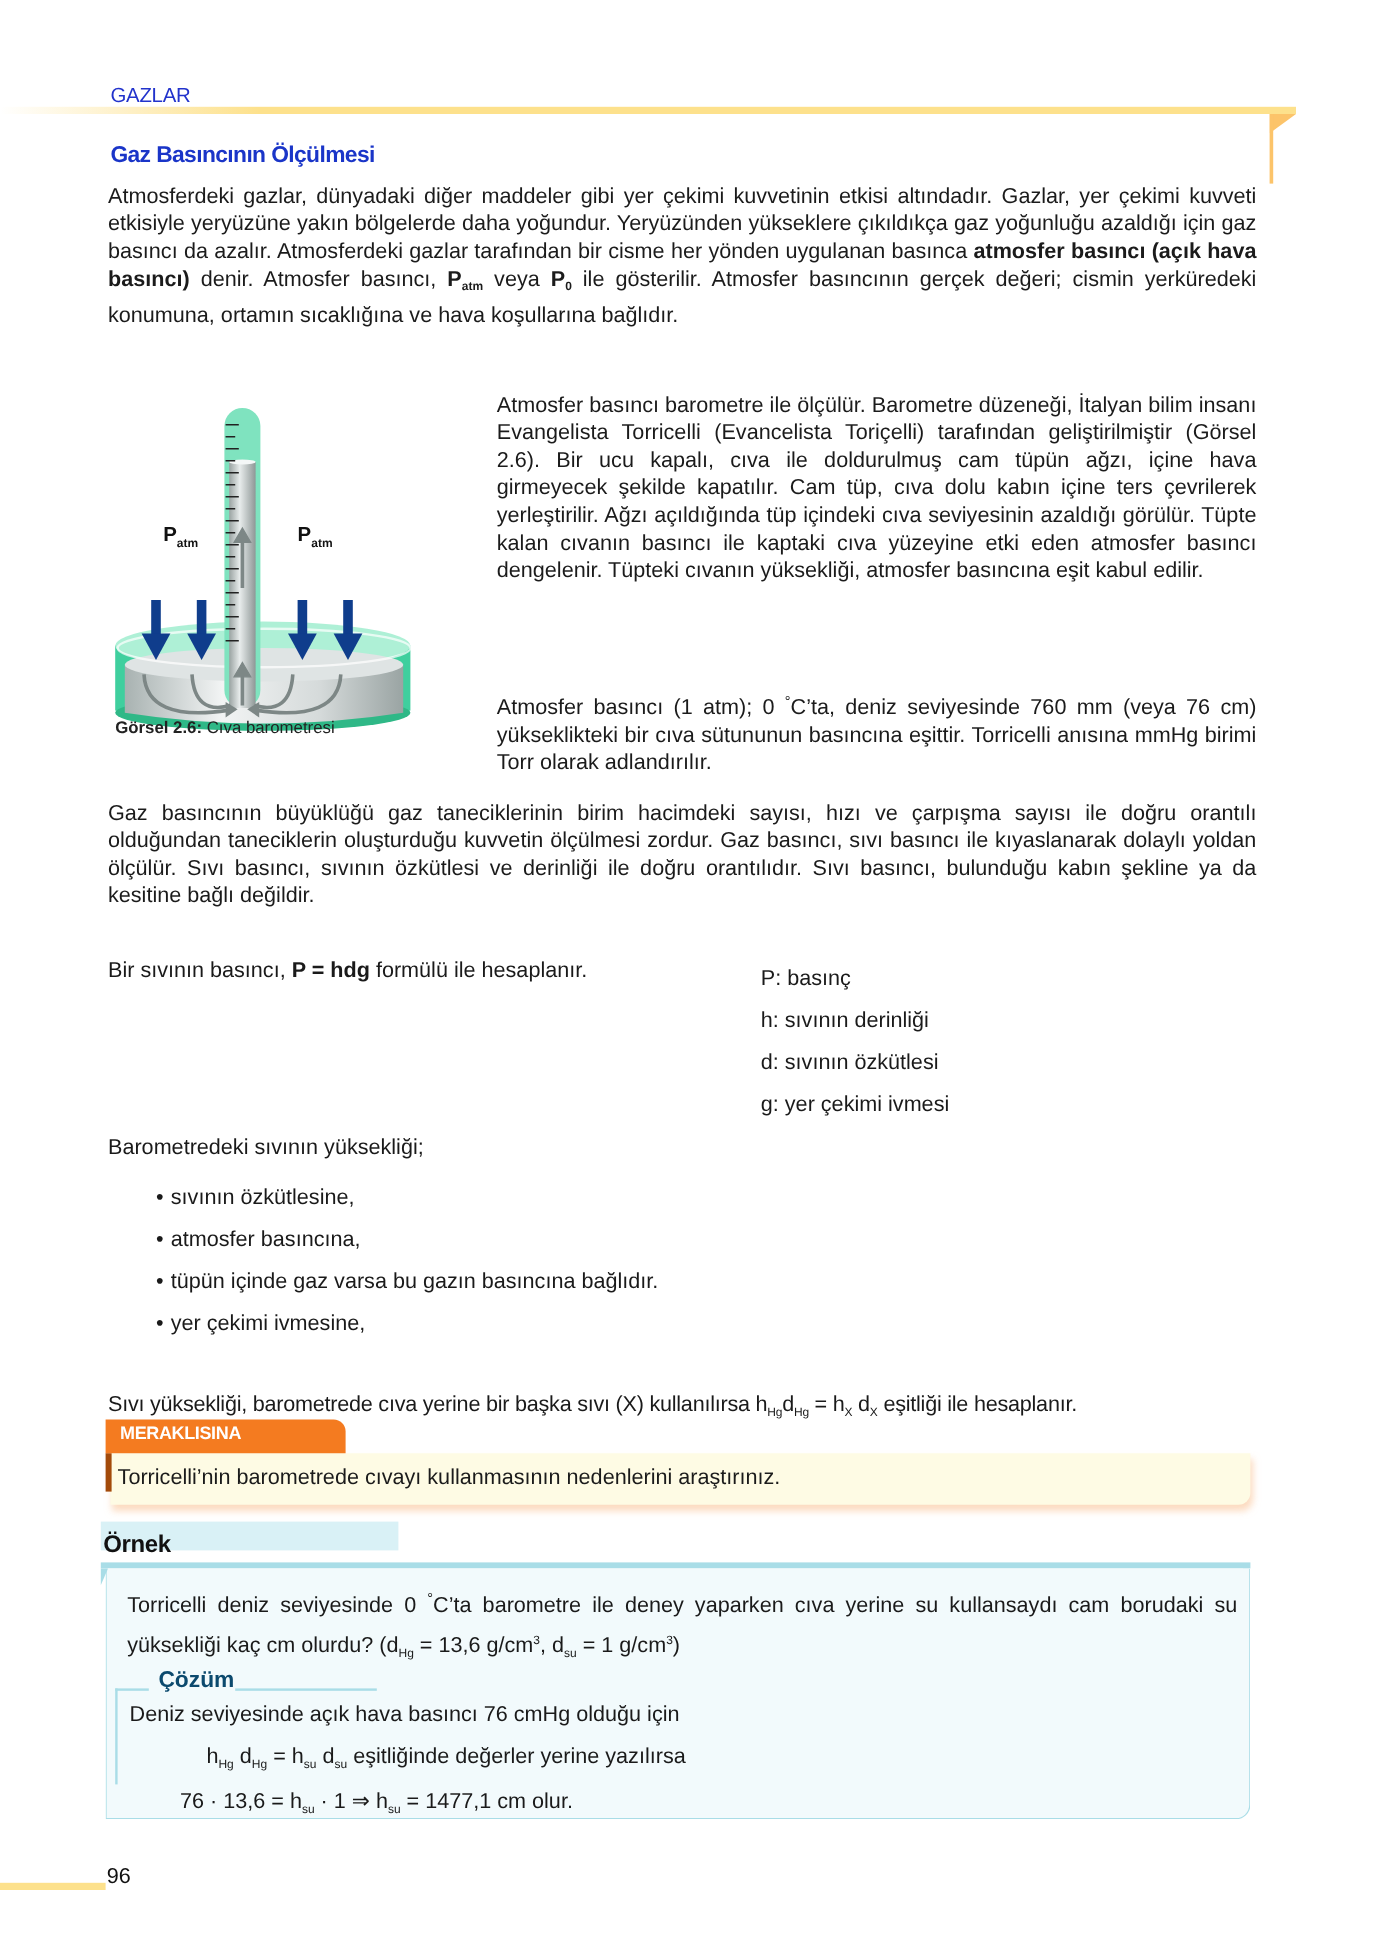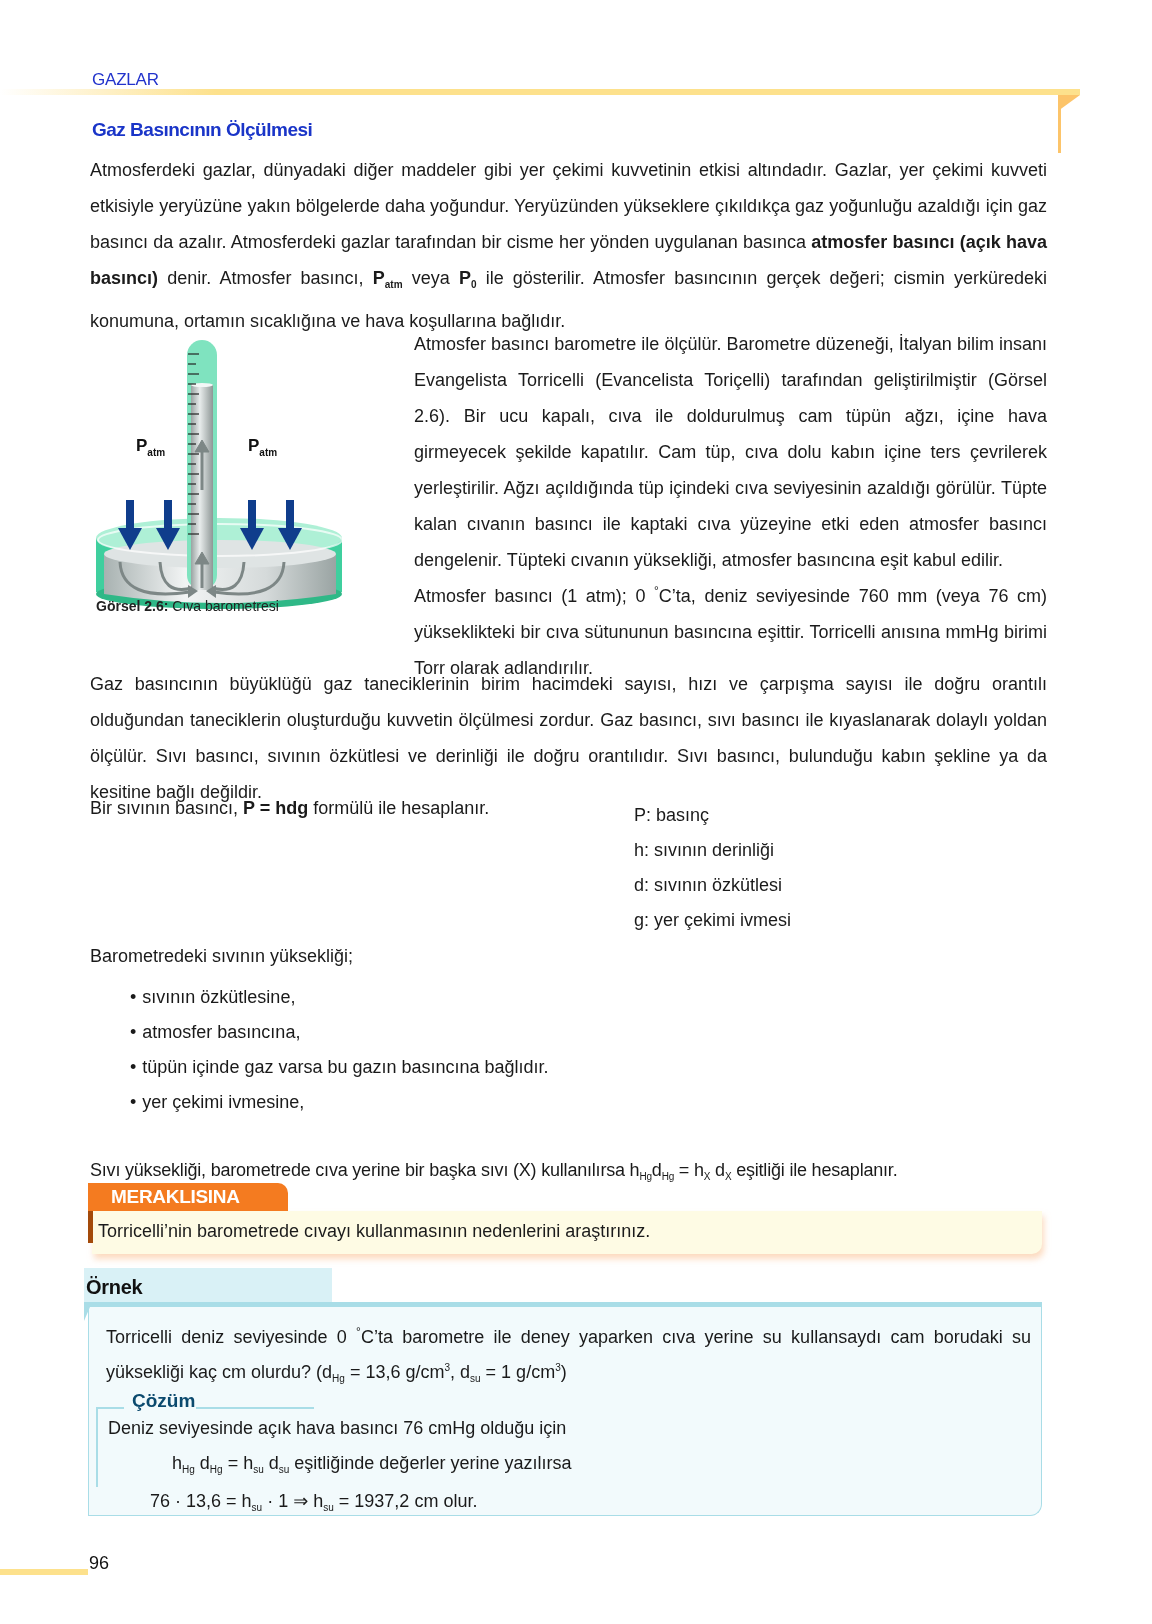--- a/index.html
+++ b/index.html
@@ -7,21 +7,21 @@
   body { position: relative; font-family: "Liberation Sans", sans-serif; color: #1a1a1a; overflow: hidden; }
 
   .running-head { position: absolute; left: 92px; top: 70px; font-size: 17px; color: #2233cc; letter-spacing: -0.2px; }
   .top-rule { position: absolute; left: 0; top: 89px; width: 1080px; height: 6px;
     background: linear-gradient(to right, rgba(253,225,140,0) 0%, #fde18c 20%, #fde18c 100%); }
   .top-rule-corner { position: absolute; left: 1058px; top: 89px; width: 22px; height: 22px; }
   .top-rule-vert { position: absolute; left: 1058px; top: 95px; width: 3px; height: 58px; background: #fcc46a; }
 
   .section-title { position: absolute; left: 92px; top: 119px; font-size: 19px; font-weight: bold; color: #1a35c8; letter-spacing: -0.5px; }
 
-  .p { position: absolute; font-size: 18px; line-height: 36px; text-align: justify; color: #1b1b1b; }
+  .p { position: absolute; font-size: 18px; line-height: 23px; text-align: justify; color: #1b1b1b; }
   .p b { font-weight: bold; }
   .sub { font-size: 10px; vertical-align: -4px; }
   .sup { font-size: 10px; vertical-align: 7px; }
   .degree { font-size: 12px; vertical-align: 7px; }
 
   .p-intro { left: 90px; top: 152px; width: 957px; }
   .p-barometer { left: 414px; top: 326px; width: 633px; }
   .p-atm { left: 414px; top: 573px; width: 633px; }
   .p-gas { left: 90px; top: 666px; width: 957px; }
 
@@ -34,27 +34,27 @@
   .formula-line { position: absolute; left: 90px; top: 798px; font-size: 18px; }
   .legend { position: absolute; left: 634px; top: 798px; font-size: 18px; line-height: 35px; }
 
   .list-intro { position: absolute; left: 90px; top: 946px; font-size: 18px; }
   .bullets { position: absolute; left: 130px; top: 980px; font-size: 18px; line-height: 35px; list-style: none; }
   .bullets li::before { content: "\2022"; margin-right: 6px; }
 
   .p-sivi { position: absolute; left: 90px; top: 1160px; width: 960px; font-size: 18px; letter-spacing: -0.2px; }
 
   .merak-tab { position: absolute; left: 88px; top: 1183px; width: 200px; height: 28px; background: #f47b20;
-    color: #fff; font-weight: bold; font-size: 19px; padding: 3px 0 0 23px; border-radius: 0 10px 0 0; letter-spacing: -0.3px; }
+    color: #fff; font-weight: bold; font-size: 15px; padding: 3px 0 0 12px; border-radius: 0 10px 0 0; letter-spacing: -0.3px; }
   .merak-tab-fold { position: absolute; left: 88px; top: 1211px; width: 5px; height: 32px; background: #a34a0a; }
   .merak-box { position: absolute; left: 92px; top: 1211px; width: 950px; height: 43px; background: #fefbe4;
     border-radius: 0 0 10px 0; box-shadow: 2px 5px 6px rgba(250,190,140,0.55); }
   .merak-text { position: absolute; left: 98px; top: 1221px; font-size: 18px; color: #1b1b1b; }
 
-  .ornek-tab { position: absolute; left: 84px; top: 1268px; width: 248px; height: 34px; background: #d9f1f6;
+  .ornek-tab { position: absolute; left: 84px; top: 1268px; width: 248px; height: 24px; background: #d9f1f6;
     font-weight: bold; font-size: 20px; padding: 8px 0 0 2px; color: #111; letter-spacing: -0.3px; }
   .ornek-line { position: absolute; left: 84px; top: 1302px; width: 958px; height: 5px; background: #a9dde7; }
   .ornek-box { position: absolute; left: 88px; top: 1307px; width: 954px; height: 209px; background: #f2fafc;
     border: 1px solid #a9dde7; border-top: none; border-radius: 0 0 12px 0; }
   .ornek-notch { position: absolute; left: 84px; top: 1307px; width: 0; height: 0;
     border-left: 6px solid #a9dde7; border-bottom: 14px solid transparent; }
 
   .ornek-q { position: absolute; left: 106px; top: 1318px; width: 925px; font-size: 18px; line-height: 29.5px; text-align: justify; }
   .cozum-rule-l { position: absolute; left: 96px; top: 1407px; width: 28px; height: 2px; background: #a9dde7; }
   .cozum-rule-r { position: absolute; left: 196px; top: 1407px; width: 118px; height: 2px; background: #a9dde7; }
@@ -201,16 +201,16 @@
 
 <p class="ornek-q"><span>Torricelli deniz seviyesinde 0 </span><span class="degree">°</span><span>C’ta barometre ile deney yaparken cıva yerine su kullansaydı cam borudaki su yüksekliği kaç cm olurdu? (d</span><span class="sub">Hg</span><span> = 13,6 g/cm</span><span class="sup">3</span><span>, d</span><span class="sub">su</span><span> = 1 g/cm</span><span class="sup">3</span><span>)</span></p>
 
 <div class="cozum-rule-l"></div>
 <div class="cozum-rule-r"></div>
 <div class="cozum-rule-v"></div>
 <div class="cozum-label">Çözüm</div>
 
 <div class="sol1">Deniz seviyesinde açık hava basıncı 76 cmHg olduğu için</div>
 <div class="sol2"><span>h</span><span class="sub">Hg</span><span> d</span><span class="sub">Hg</span><span> = h</span><span class="sub">su</span><span> d</span><span class="sub">su</span><span>  eşitliğinde değerler yerine yazılırsa</span></div>
-<div class="sol3"><span>76 · 13,6 = h</span><span class="sub">su</span><span> · 1 ⇒ h</span><span class="sub">su</span><span> = 1937,2 cm olur.</span></div>
+<div class="sol3"><span>76 · 13,6 = h</span><span class="sub">su</span><span> · 1 ⇒ h</span><span class="sub">su</span><span> = 1477,1 cm olur.</span></div>
 
 <div class="bottom-rule"></div>
 <div class="page-num">96</div>
 
 </body></html>

